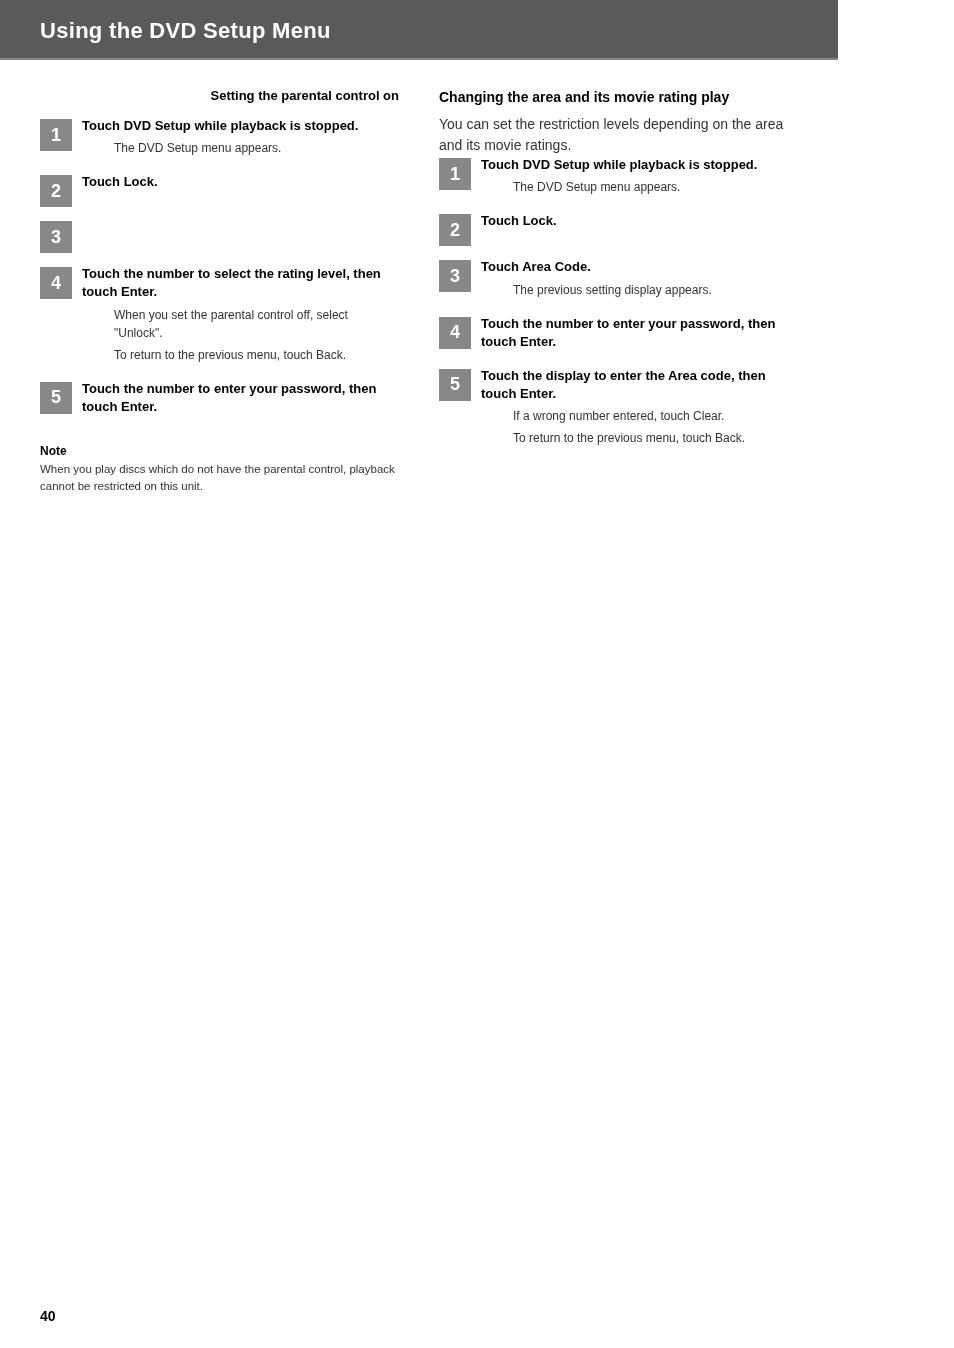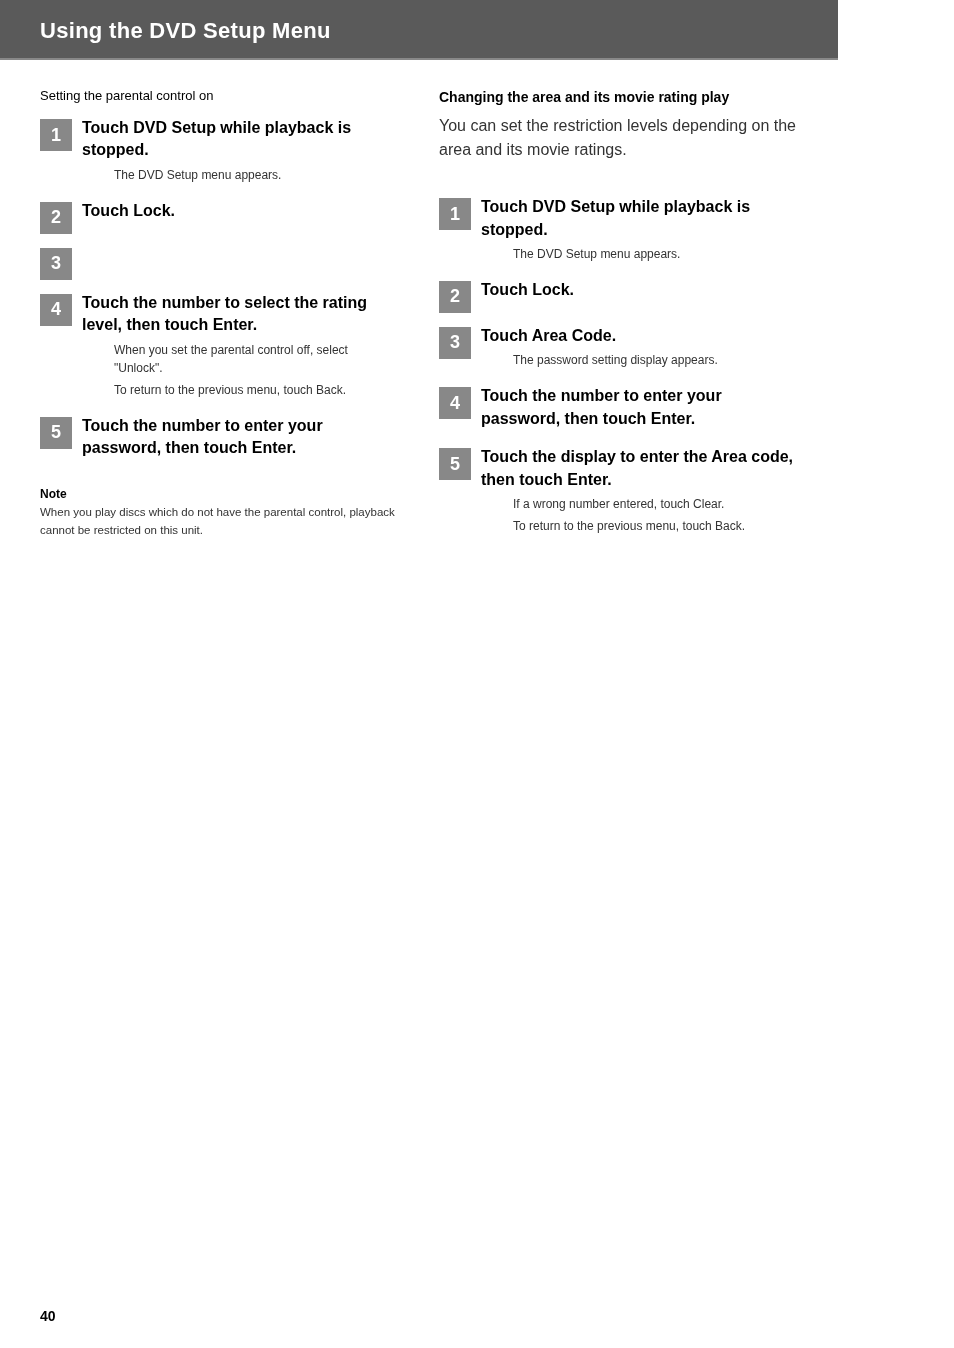--- a/index.html
+++ b/index.html
@@ -47,37 +47,38 @@
       min-width: 0;
     }
 
     .right-column {
       flex: 1;
       min-width: 0;
     }
 
     .section-title {
       font-size: 13px;
-      font-weight: normal;
+      font-weight: bold;
       color: #000000;
       margin-bottom: 14px;
+      text-align: right;
     }
 
     .right-section-title {
       font-size: 14px;
       font-weight: bold;
       color: #000000;
       margin-bottom: 8px;
       line-height: 1.3;
     }
 
     .section-intro {
-      font-size: 16px;
+      font-size: 14px;
       color: #333333;
-      margin-bottom: 34px;
+      margin-bottom: 0;
       line-height: 1.5;
     }
 
     .step {
       display: flex;
       align-items: flex-start;
       margin-bottom: 12px;
       gap: 10px;
     }
 
@@ -101,21 +102,21 @@
       width: 32px;
       height: 32px;
       font-size: 18px;
     }
 
     .step-content {
       flex: 1;
     }
 
     .step-heading {
-      font-size: 16px;
+      font-size: 13px;
       font-weight: bold;
       color: #000000;
       line-height: 1.4;
       margin-bottom: 4px;
     }
 
     .step-body {
       font-size: 12px;
       color: #333333;
       line-height: 1.5;
@@ -227,21 +228,21 @@
         <div class="step-number large">2</div>
         <div class="step-content">
           <div class="step-heading">Touch Lock.</div>
         </div>
       </div>
 
       <div class="step">
         <div class="step-number large">3</div>
         <div class="step-content">
           <div class="step-heading">Touch Area Code.</div>
-          <div class="step-body">The password setting display appears.</div>
+          <div class="step-body">The previous setting display appears.</div>
         </div>
       </div>
 
       <div class="step">
         <div class="step-number large">4</div>
         <div class="step-content">
           <div class="step-heading">Touch the number to enter your password, then touch Enter.</div>
         </div>
       </div>
 

